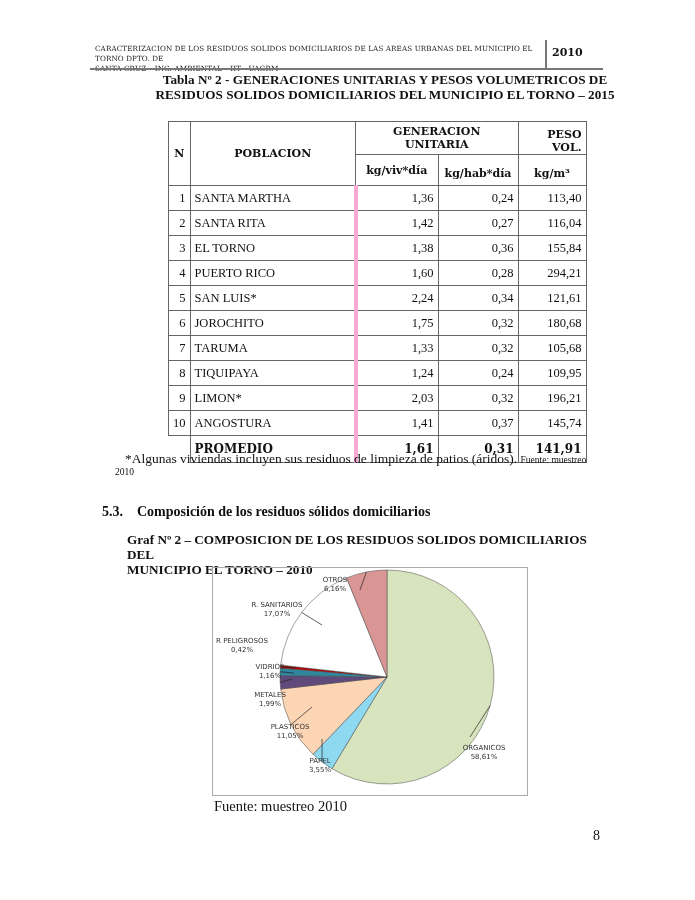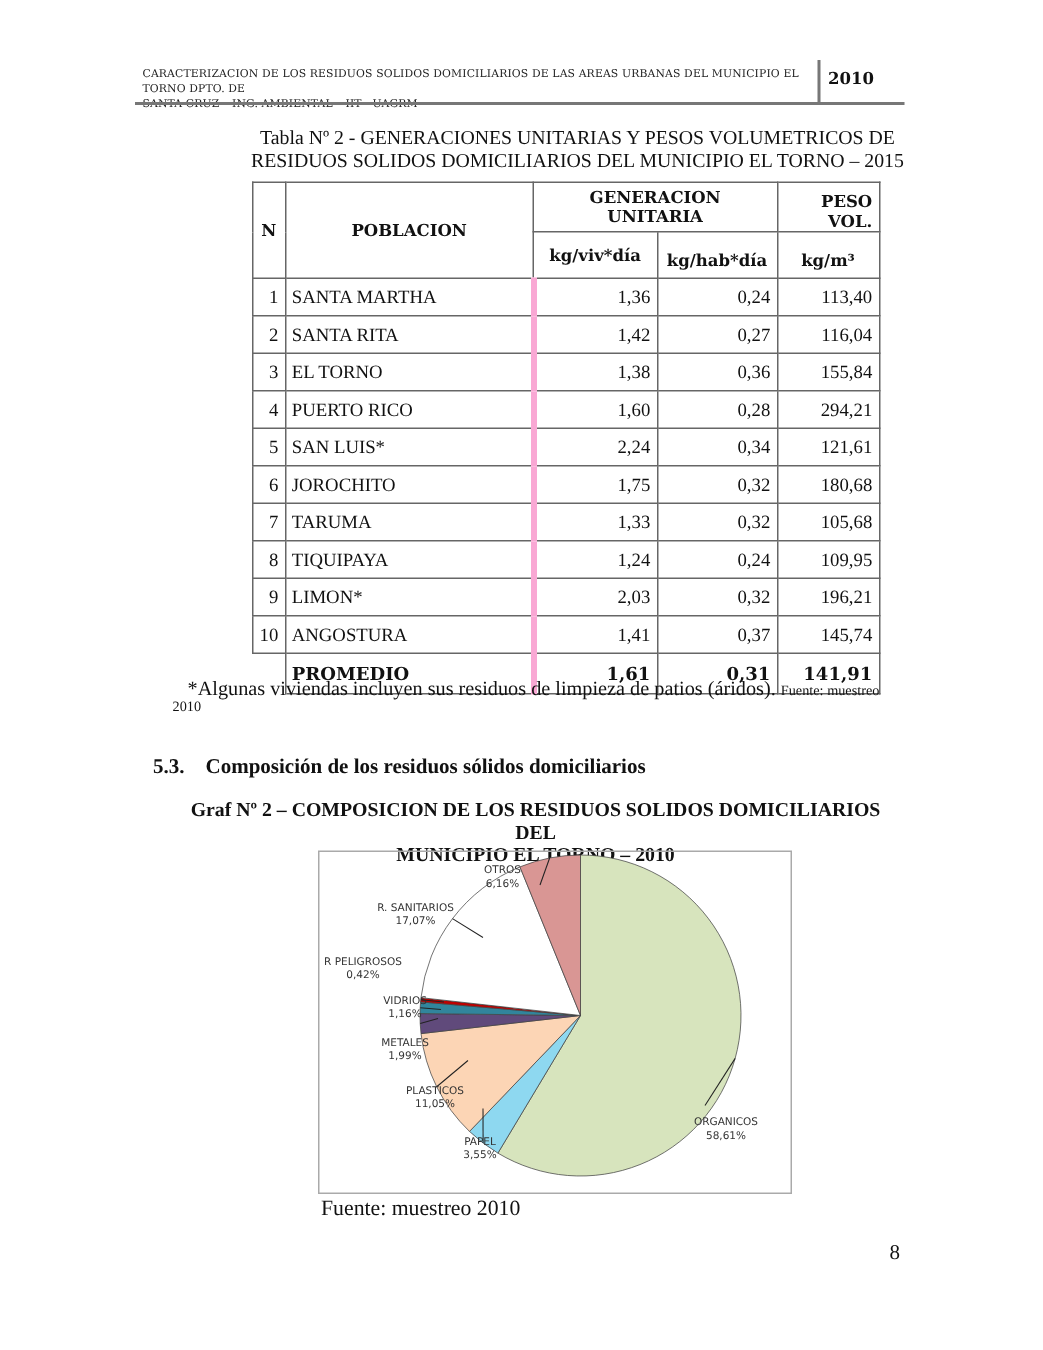--- a/index.html
+++ b/index.html
@@ -1,38 +1,38 @@
 <!DOCTYPE html>
 <html><head>
 <meta charset="utf-8">
 <style>
   html, body { margin:0; padding:0; background:#fff; }
   body { width:695px; height:900px; position:relative; overflow:hidden; font-family:"Liberation Serif", serif; color:#111; }
   .hdr { position:absolute; left:95px; top:44px; width:445px; font-family:"DejaVu Serif", serif; font-size:7.2px; line-height:10px; color:#222; letter-spacing:0.1px; }
   .hdr-year { position:absolute; left:552px; top:46px; font-family:"DejaVu Serif", serif; font-weight:bold; font-size:11px; }
   .hdr-vline { position:absolute; left:545px; top:40px; width:2px; height:28px; background:#777; }
   .hdr-hline { position:absolute; left:90px; top:68px; width:513px; height:2px; background:#777; }
-  .tbl-title { position:absolute; left:150px; top:84px; width:470px; text-align:center; font-weight:normal; font-size:13.2px; line-height:15px; }
+  .tbl-title { position:absolute; left:150px; top:72px; width:470px; text-align:center; font-weight:bold; font-size:13.2px; line-height:15px; }
   table.t { position:absolute; left:168px; top:121px; border-collapse:collapse; font-size:12.5px; }
   table.t td, table.t th { border:1px solid #666; padding:0 4px; height:24px; }
   table.t th { font-family:"DejaVu Serif", serif; font-weight:bold; font-size:11px; }
   .c-n { width:12px; text-align:right; }
   .c-pob { width:155px; text-align:left; }
   .c-v1 { width:72px; text-align:right; }
   .c-v2 { width:71px; text-align:right;margin-left:24px; }
   .c-v3 { width:59px; text-align:right; }
   table.t td.vsep { border-left:4px solid #f9a8d4; }
   tr.avg td { font-weight:bold; font-size:14px; height:26px; font-family:"DejaVu Serif", serif; font-size:12px; }
   tr.avg td.blank { border:none; border-right:1px solid #666; }
   .note { position:absolute; left:115px; top:452px; width:490px; font-size:13.5px; line-height:14px; text-indent:10px; }
   .note small { font-size:9.5px; }
   .note2 { position:absolute; left:115px; top:467px; font-size:9.5px; }
   .sec { position:absolute; left:102px; top:504px; font-weight:bold; font-size:14px; }
   .sec .num { display:inline-block; width:35px; }
-  .graf-title { position:absolute; left:112px; top:532px; width:490px; text-align:center; font-weight:bold; font-size:13.2px; line-height:15px; }
+  .graf-title { position:absolute; left:127px; top:532px; width:490px; text-align:left; font-weight:bold; font-size:13.2px; line-height:15px; }
   .chart-box { position:absolute; left:212px; top:567px; width:316px; height:229px; border:1px solid #aaa; box-sizing:border-box; }
   svg.pie { position:absolute; left:212px; top:567px; }
   svg.pie text { font-family:"DejaVu Sans", sans-serif; font-size:7px; fill:#333; }
   .fuente { position:absolute; left:214px; top:798px; font-size:14.5px; }
   .pgnum { position:absolute; left:593px; top:828px; font-size:14px; }
 </style>
 </head>
 <body>
 
 <div class="hdr">

